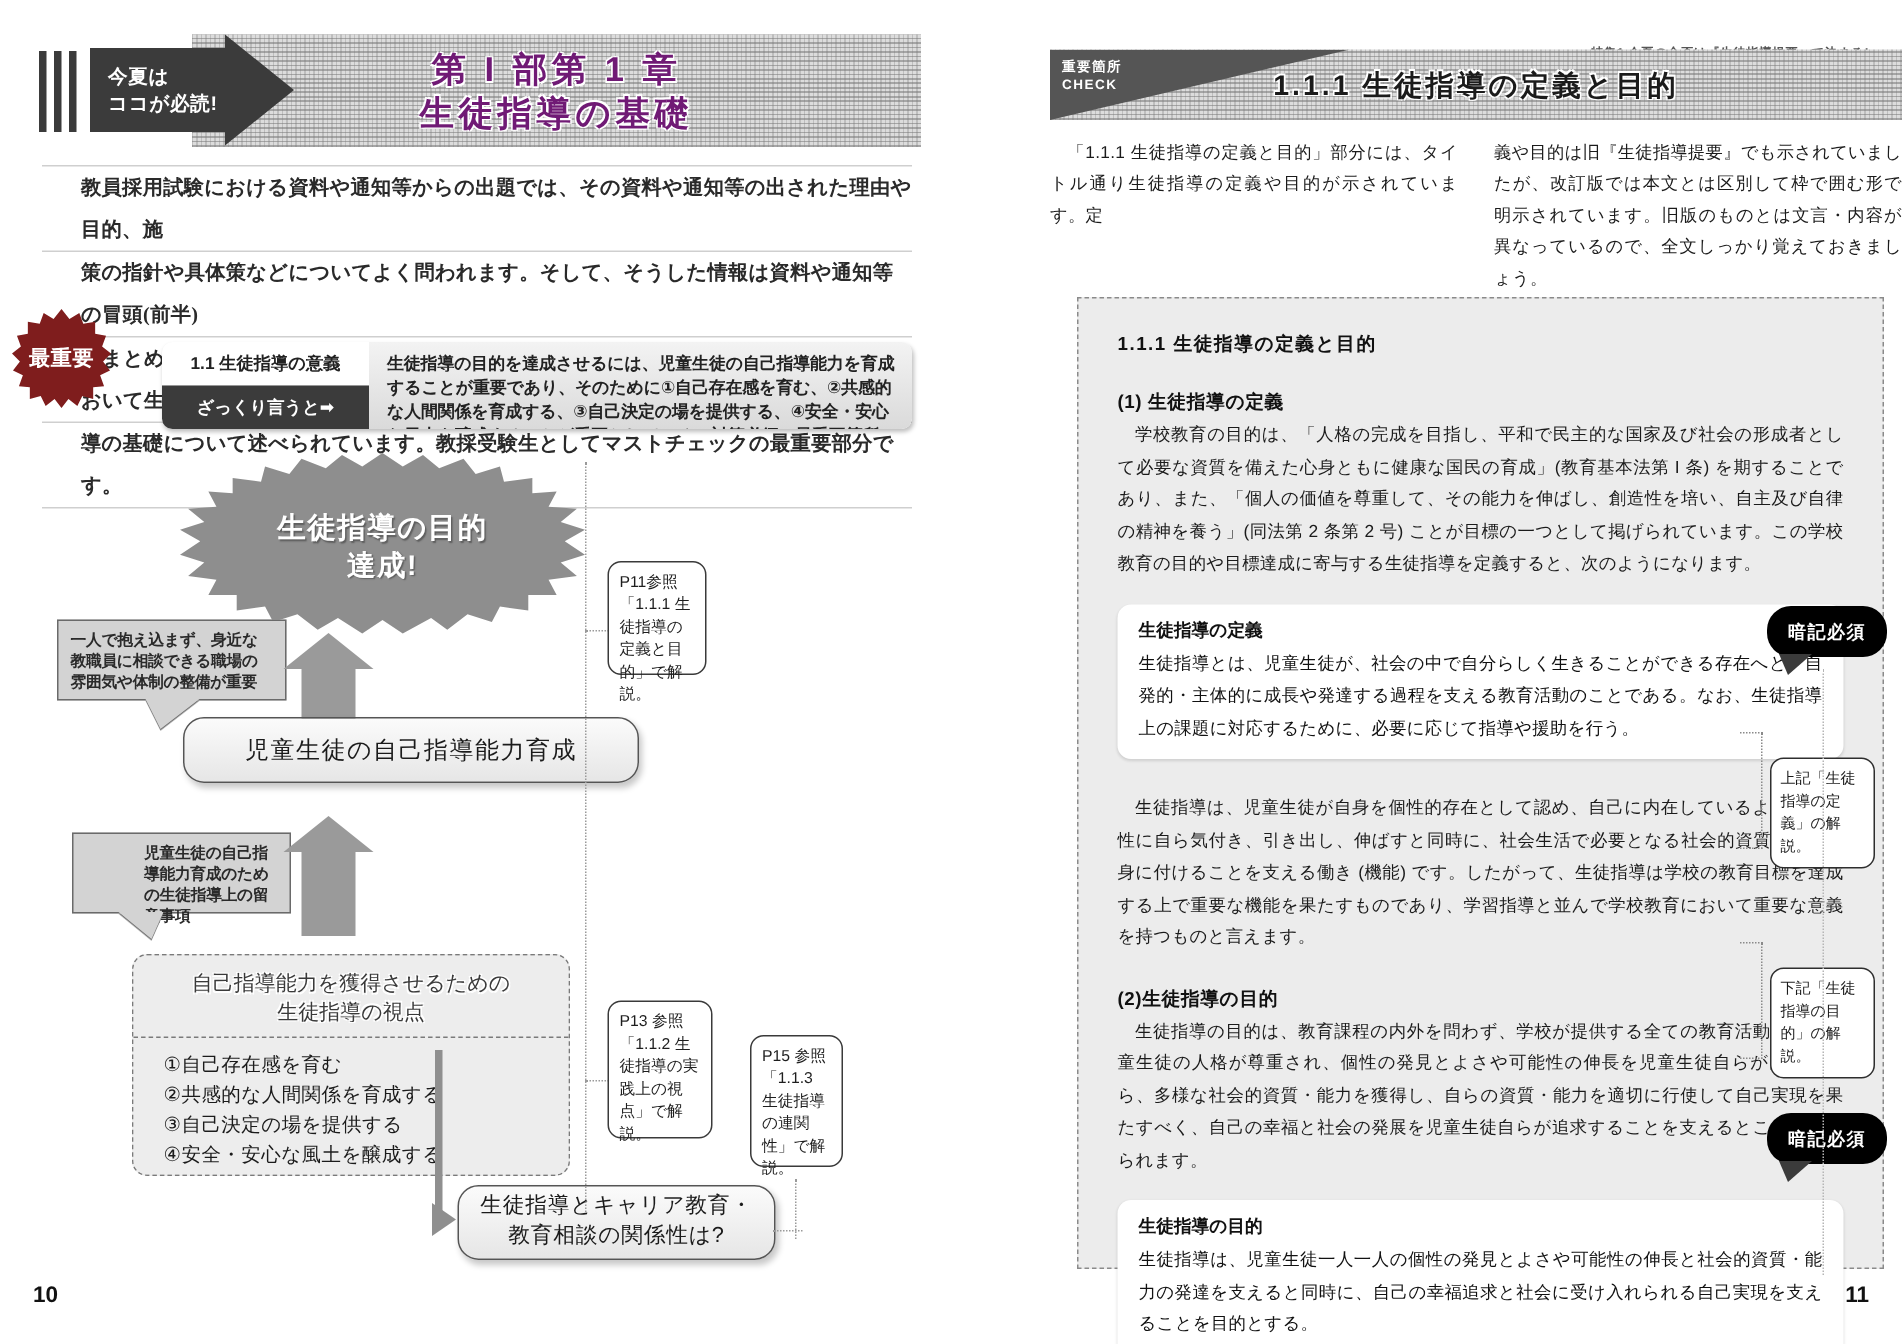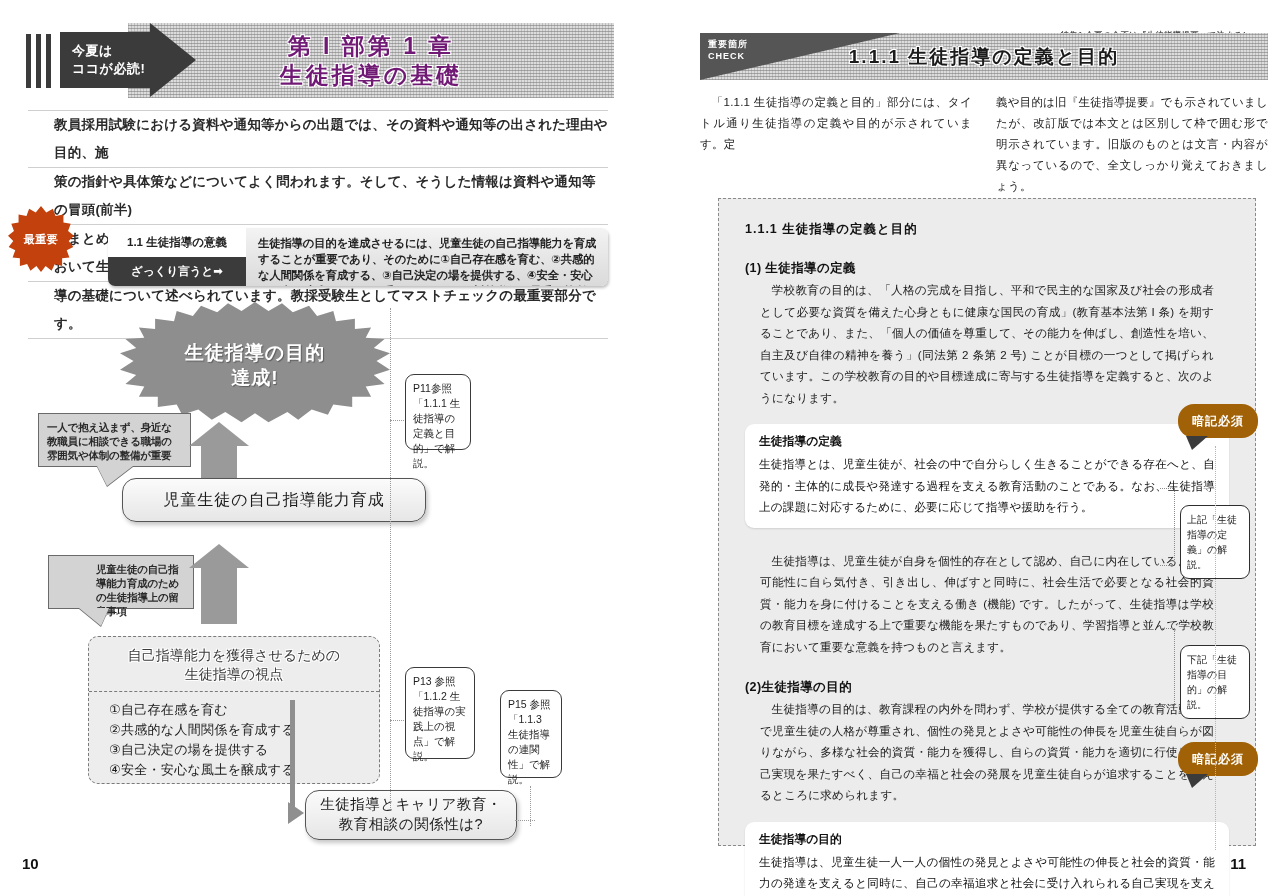--- a/index.html
+++ b/index.html
@@ -56,28 +56,29 @@
   .intro-lines{
     position:absolute;left:28px;top:110px;width:580px;
   }
   .intro-lines p{
     margin:0;
     font-size:13.5px;font-weight:bold;line-height:28px;
     border-bottom:1px solid #cfcfcf;
     letter-spacing:.2px;
     padding-left:26px;
     color:#2a2a2a;
+    font-family:Liberation Serif, serif;
   }
   .intro-lines p:first-child{border-top:1px solid #cfcfcf;}
 
   .star-badge{
     position:absolute;left:8px;top:206px;width:66px;height:66px;
-    background:#c2410c;color:#fff;
+    background:#7f1d1d;color:#fff;
     display:flex;align-items:center;justify-content:center;
-    font-size:11px;font-weight:bold;letter-spacing:.5px;
+    font-size:14px;font-weight:bold;letter-spacing:.5px;
     clip-path:polygon(50% 0%,58% 10%,68% 4%,72% 15%,84% 13%,84% 25%,95% 27%,91% 38%,100% 45%,92% 53%,99% 62%,89% 67%,93% 78%,82% 79%,82% 91%,71% 88%,66% 98%,57% 91%,50% 100%,43% 91%,34% 98%,29% 88%,18% 91%,18% 79%,7% 78%,11% 67%,1% 62%,8% 53%,0% 45%,9% 38%,5% 27%,16% 25%,16% 13%,28% 15%,32% 4%,42% 10%);
   }
 
   .sum-box{
     position:absolute;left:108px;top:228px;width:500px;height:58px;
     background:linear-gradient(180deg,#f3f3f3,#dadada);
     border-radius:7px;
     box-shadow:1px 2px 3px rgba(0,0,0,.25);
     display:flex;overflow:hidden;
   }
@@ -235,32 +236,32 @@
   }
 
   .framebox{
     position:absolute;left:84px;top:198px;width:538px;height:648px;
     background:#ececec;border:1px dashed #8a8a8a;box-sizing:border-box;
     padding:16px 26px;
   }
   .fb-head{font-size:12.5px;font-weight:bold;letter-spacing:1px;margin:6px 0 22px;}
   .fb-sub{font-size:12.5px;font-weight:bold;margin:0 0 2px;letter-spacing:.4px;}
   .fb-p{
-    margin:0 15px 16px;font-size:11.6px;line-height:21.5px;color:#1b1b1b;
+    margin:0 0 16px;font-size:11.6px;line-height:21.5px;color:#1b1b1b;
     text-align:justify;text-indent:1em;letter-spacing:.2px;
   }
   .whitebox{
     background:#fff;border-radius:9px;padding:10px 14px;margin:0 0 16px;
     box-shadow:0 1px 2px rgba(0,0,0,.12);
   }
   .whitebox .wb-t{font-size:11.8px;font-weight:bold;margin-bottom:3px;}
   .whitebox .wb-b{font-size:11.6px;line-height:21.5px;text-align:justify;letter-spacing:.2px;}
 
   .dark-bubble{
-    position:absolute;background:#a16207;color:#fff;border-radius:16px;
+    position:absolute;background:#000000;color:#fff;border-radius:16px;
     font-size:12px;font-weight:bold;letter-spacing:1px;
     display:flex;align-items:center;justify-content:center;
     width:80px;height:34px;
   }
   .dark-bubble::after{
     content:"";position:absolute;left:8px;bottom:-12px;
     width:0;height:0;border-left:6px solid transparent;
     border-right:16px solid transparent;border-top:14px solid #3b3b3b;
   }
   #db1{left:1178px;top:404px;}

